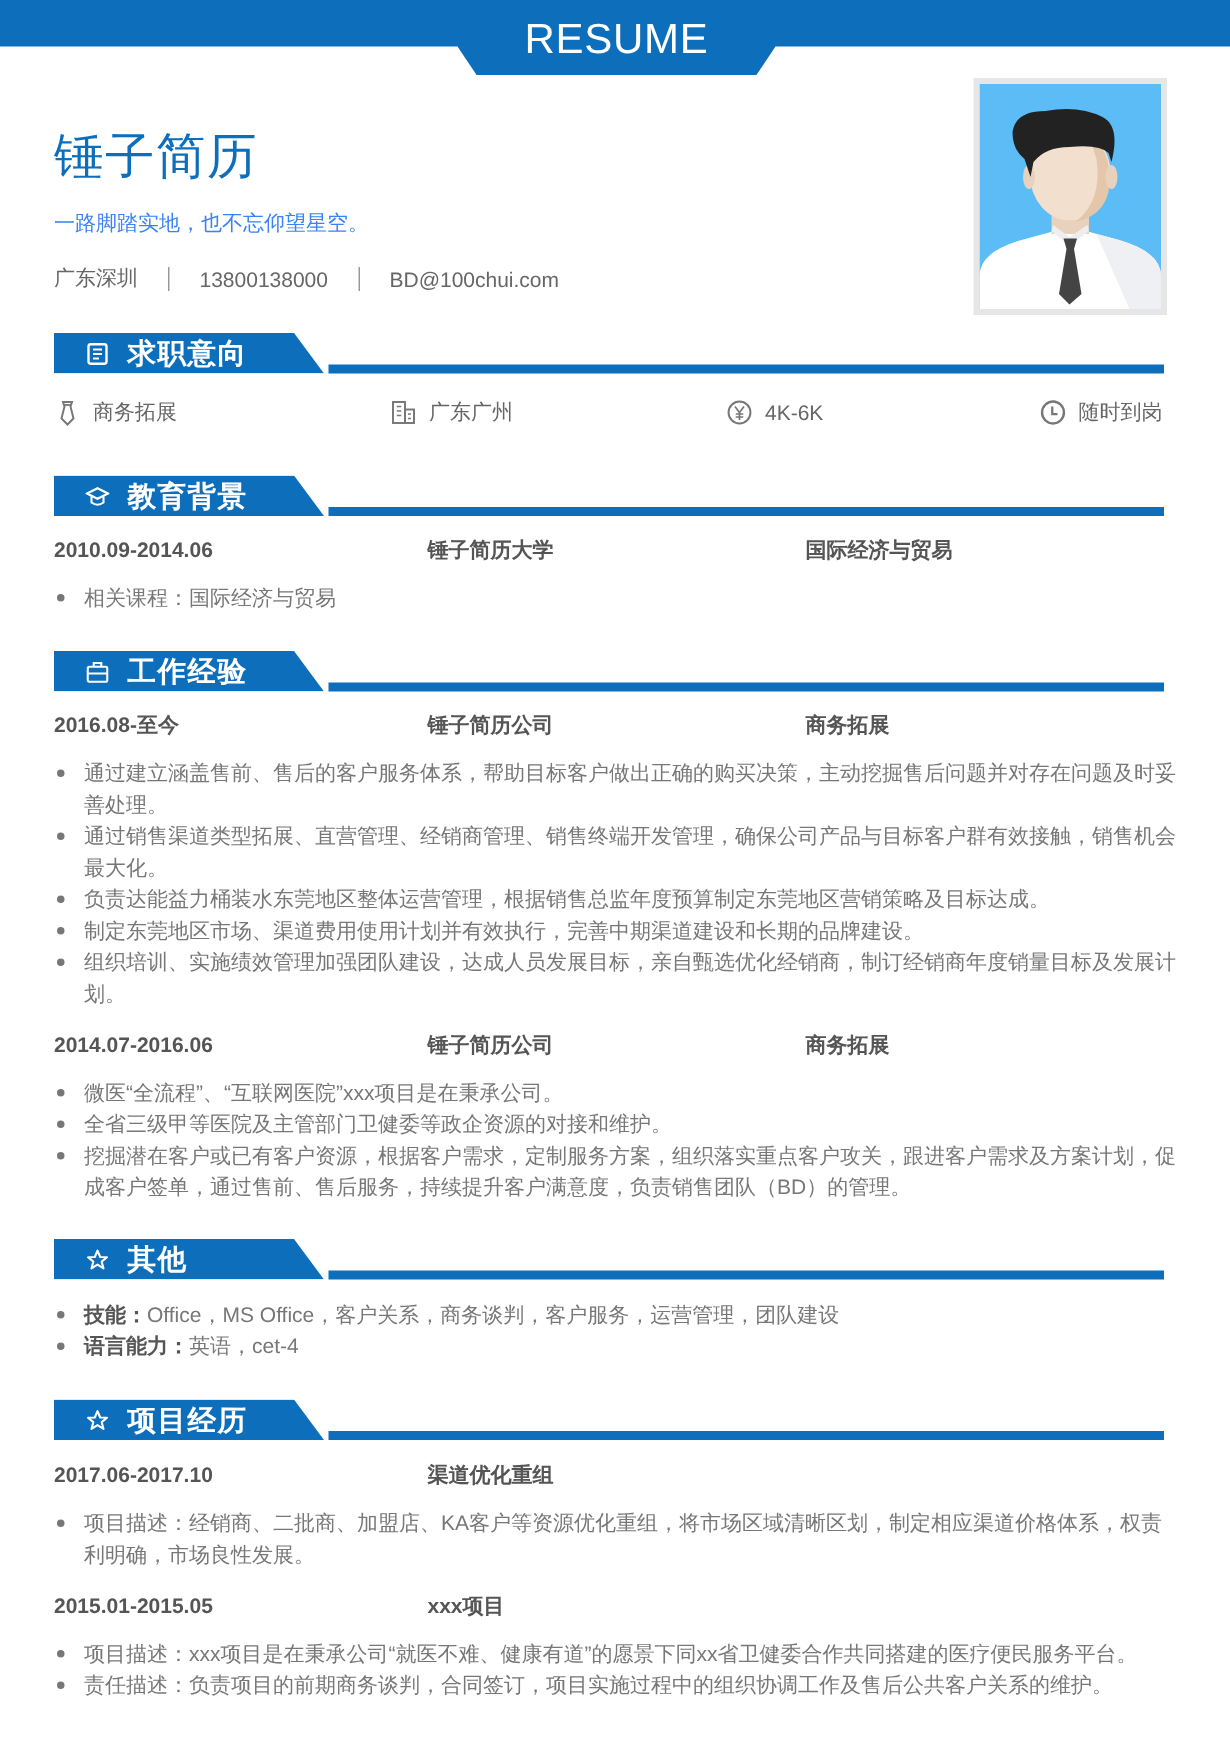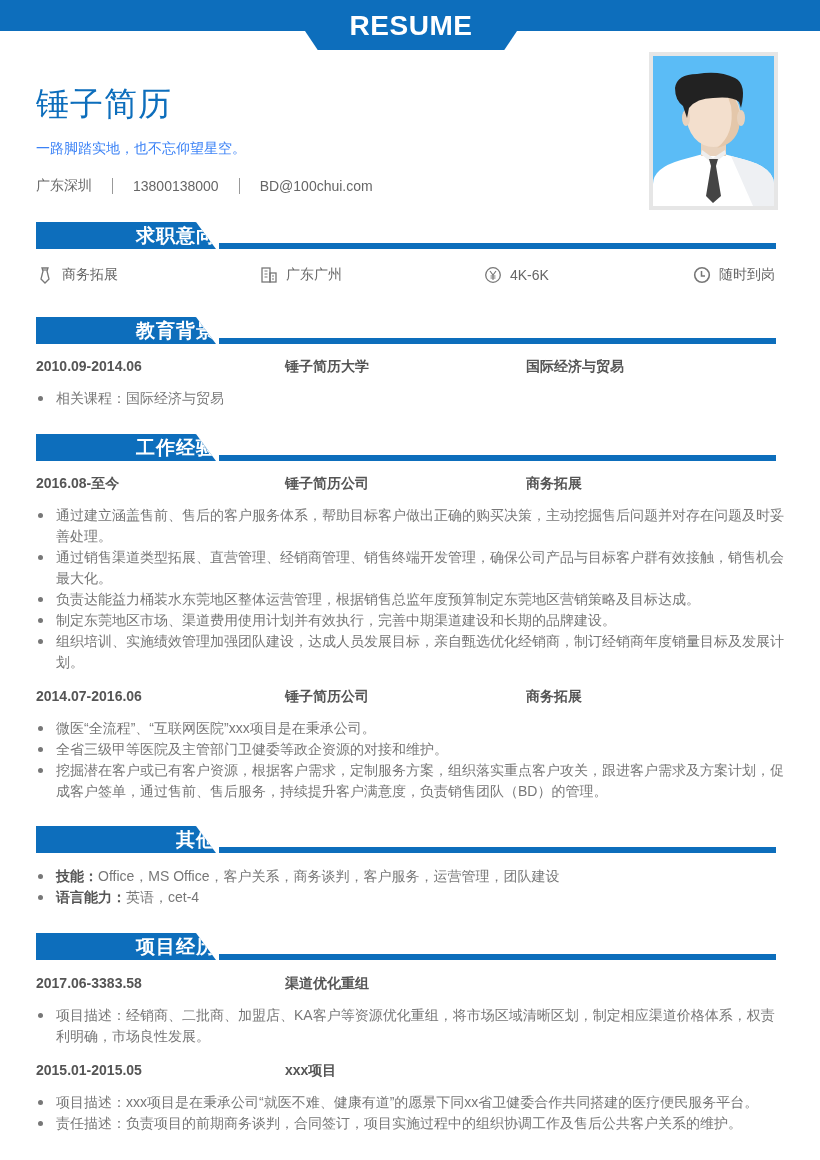--- a/index.html
+++ b/index.html
@@ -3,49 +3,49 @@
 <meta charset="utf-8">
 <style>
   * { box-sizing: border-box; margin: 0; padding: 0; }
   html, body { width: 820px; height: 1160px; background: #ffffff; overflow: hidden; }
   body { font-family: "Liberation Sans", "DejaVu Sans", sans-serif; color: #666666; position: relative; }
 
   
   .top-bar { position: absolute; left: 0; top: 0; width: 820px; height: 31px; background: #0d6ebc; }
   .top-tab { position: absolute; left: 305px; top: 0; width: 212px; height: 50px; background: #0d6ebc;
              clip-path: polygon(0 0, 100% 0, 100% 62%, 94% 100%, 6% 100%, 0 62%); }
-  .top-tab span { display: block; text-align: center; color: #fff; font-size: 28px; line-height: 52px; letter-spacing: 0.5px; font-weight: bold; }
+  .top-tab span { display: block; text-align: center; color: #fff; font-size: 28px; line-height: 52px; letter-spacing: 0.5px; }
 
   
   .name { position: absolute; left: 36px; top: 82px; font-size: 33px; color: #0d6ebc; letter-spacing: 1px; }
   .motto { position: absolute; left: 36px; top: 140px; font-size: 14px; color: #3b82f6; }
   .contact { position: absolute; left: 36px; top: 177px; font-size: 14px; color: #666; display: flex; align-items: center; gap: 12px; }
   .contact .sep { display: inline-block; width: 1px; height: 16px; background: #999; margin: 0 8px; }
 
   .photo { position: absolute; left: 649px; top: 52px; width: 129px; height: 158px; background: #e6e6e6; padding: 4px; }
   .photo svg { display: block; width: 121px; height: 150px; }
 
   
   .sec { position: absolute; left: 36px; width: 740px; height: 30px; }
   .sec .tab { position: absolute; left: 0; top: 0; width: 180px; height: 27px; background: #0d6ebc;
-              clip-path: polygon(0 0, 160px 0, 180px 27px, 0 27px); display: flex; align-items: flex-end; padding-left: 21px; flex-direction: column; }
+              clip-path: polygon(0 0, 160px 0, 180px 27px, 0 27px); display: flex; align-items: center; padding-left: 21px; }
   .sec .tab svg { width: 16px; height: 16px; margin-right: 12px; }
   .sec .tab span { color: #fff; font-size: 19px; font-weight: bold; letter-spacing: 1px; }
   .sec .line { position: absolute; left: 183px; top: 21px; right: 0; height: 6px; background: #0d6ebc; }
 
   
   .intent { position: absolute; top: 266px; left: 36px; width: 740px; height: 22px; font-size: 14px; color: #666; }
   .intent .it { position: absolute; top: 0; display: flex; align-items: center; }
   .intent .it svg { width: 18px; height: 18px; margin-right: 8px; }
 
   
   .row { position: absolute; left: 36px; width: 740px; font-size: 14px; font-weight: bold; color: #555; height: 20px; }
   .row .c1 { position: absolute; left: 0; }
   .row .c2 { position: absolute; left: 249px; }
-  .row .c3 { position: absolute; left: 490px; }
+  .row .c3 { position: absolute; left: 501px; }
 
   ul.bl { position: absolute; left: 36px; width: 750px; list-style: none; font-size: 14px; color: #777; line-height: 21px; }
   ul.bl li { position: relative; padding-left: 20px; }
   ul.bl li::before { content: ""; position: absolute; left: 2px; top: 8px; width: 5px; height: 5px; border-radius: 50%; background: #777; }
   ul.bl li b { color: #555; }
 </style>
 </head>
 <body>
 
 <div class="top-bar"></div>
@@ -202,21 +202,21 @@
   <div class="tab">
     <svg viewBox="0 0 16 16">
       <path d="M8 1.8 L9.8 6 L14.3 6.2 L10.8 9.1 L12 13.6 L8 11.1 L4 13.6 L5.2 9.1 L1.7 6.2 L6.2 6 Z" fill="none" stroke="#fff" stroke-width="1.4" stroke-linejoin="round"></path>
     </svg>
     <span>项目经历</span>
   </div>
   <div class="line"></div>
 </div>
 
 <div class="row" style="top:975px">
-  <span class="c1">2017.06-3383.58</span>
+  <span class="c1">2017.06-2017.10</span>
   <span class="c2">渠道优化重组</span>
 </div>
 <ul class="bl" style="top:1005px">
   <li>项目描述：经销商、二批商、加盟店、KA客户等资源优化重组，将市场区域清晰区划，制定相应渠道价格体系，权责利明确，市场良性发展。</li>
 </ul>
 
 <div class="row" style="top:1062px">
   <span class="c1">2015.01-2015.05</span>
   <span class="c2">xxx项目</span>
 </div>

